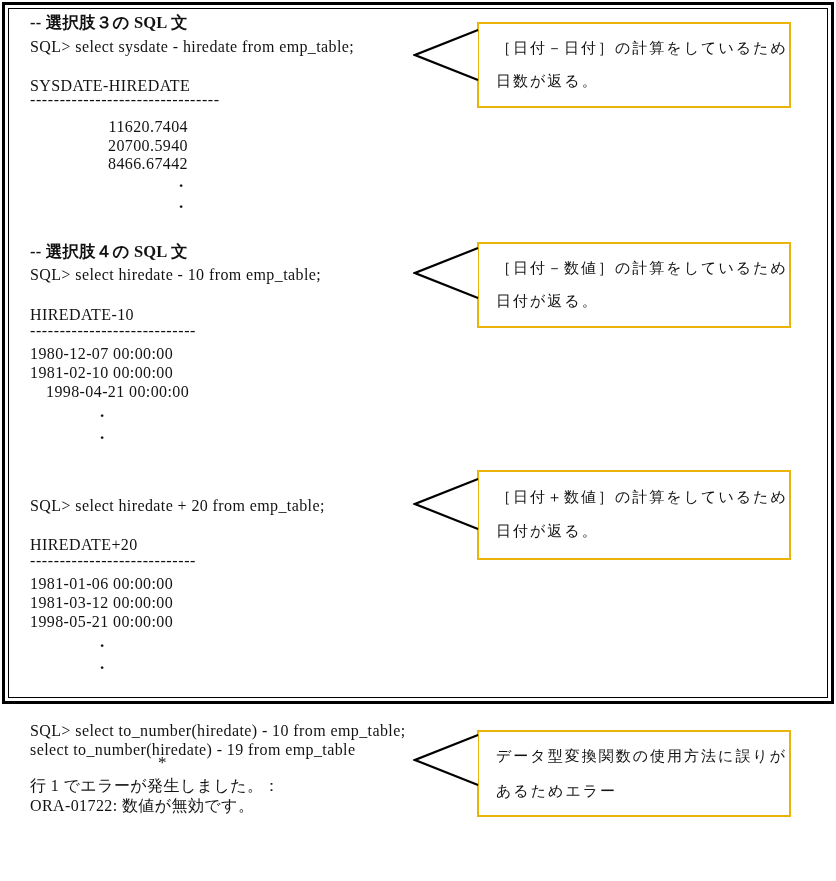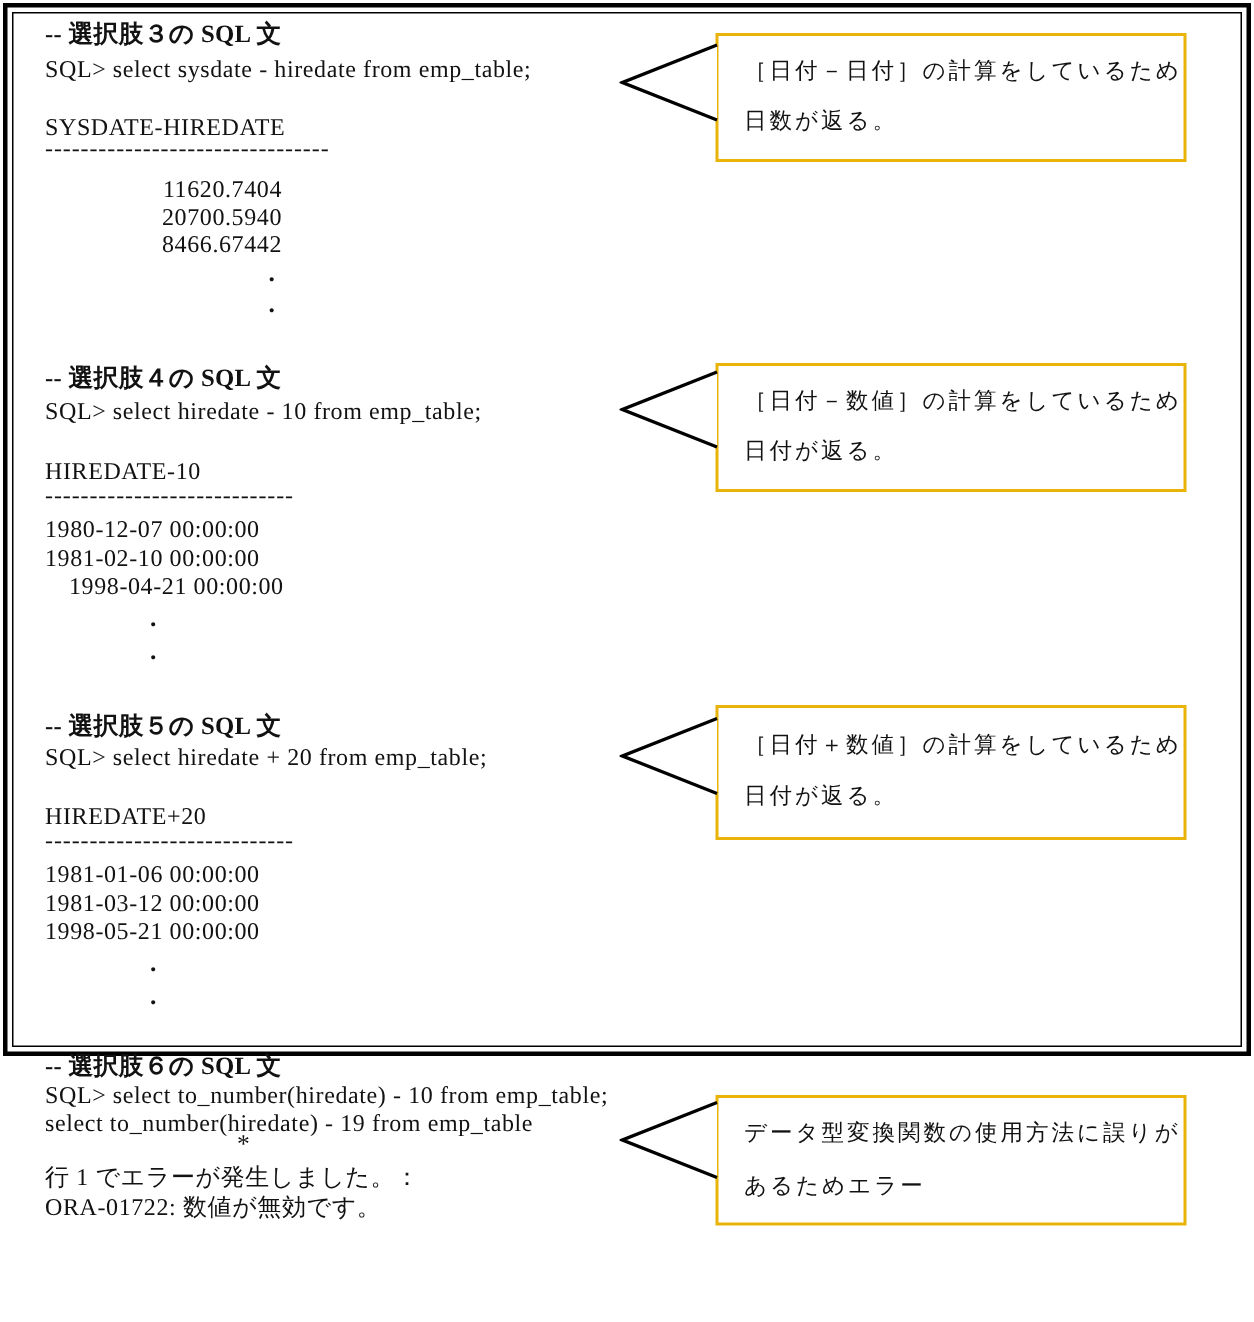--- a/index.html
+++ b/index.html
@@ -42,31 +42,29 @@
   <div class="t h" style="top:242px; left:30px;">-- 選択肢４の SQL 文</div>
   <div class="t" style="top:265px; left:30px;">SQL&gt; select hiredate - 10 from emp_table;</div>
   <div class="t" style="top:305px; left:30px;">HIREDATE-10</div>
   <div class="t dash" style="top:321px;left:30px;">----------------------------</div>
   <div class="t" style="top:344px; left:30px;">1980-12-07 00:00:00</div>
   <div class="t" style="top:363px; left:30px;">1981-02-10 00:00:00</div>
   <div class="t" style="top:382px; left:30px;margin-left:16px;">1998-04-21 00:00:00</div>
   <div class="t dot" style="top:402px; left:100px;">.</div>
   <div class="t dot" style="top:424px; left:100px;">.</div>
 
-  <div class="t h" style="top:474px; left:30px;">-- 選択肢５の SQL 文</div>
   <div class="t" style="top:496px; left:30px;">SQL&gt; select hiredate + 20 from emp_table;</div>
   <div class="t" style="top:535px; left:30px;">HIREDATE+20</div>
   <div class="t dash" style="top:551px;left:30px;">----------------------------</div>
   <div class="t" style="top:574px; left:30px;">1981-01-06 00:00:00</div>
   <div class="t" style="top:593px; left:30px;">1981-03-12 00:00:00</div>
   <div class="t" style="top:612px; left:30px;">1998-05-21 00:00:00</div>
   <div class="t dot" style="top:632px; left:100px;">.</div>
   <div class="t dot" style="top:654px; left:100px;">.</div>
 
-  <div class="t h" style="top:701px; left:30px;">-- 選択肢６の SQL 文</div>
   <div class="t" style="top:721px; left:30px;">SQL&gt; select to_number(hiredate) - 10 from emp_table;</div>
   <div class="t" style="top:740px; left:30px;">select to_number(hiredate) - 19 from emp_table</div>
   <div class="t star" style="top:753px;left:158px;">*</div>
   <div class="t" style="top:776px; left:30px;">行 1 でエラーが発生しました。：</div>
   <div class="t" style="top:796px; left:30px;">ORA-01722: 数値が無効です。</div>
 
   <div class="callout" style="top:22px; height:86px;">
     <div class="cl" style="top:13px;">［日付－日付］の計算をしているため</div>
     <div class="cl" style="top:46px;">日数が返る。</div>
   </div>

